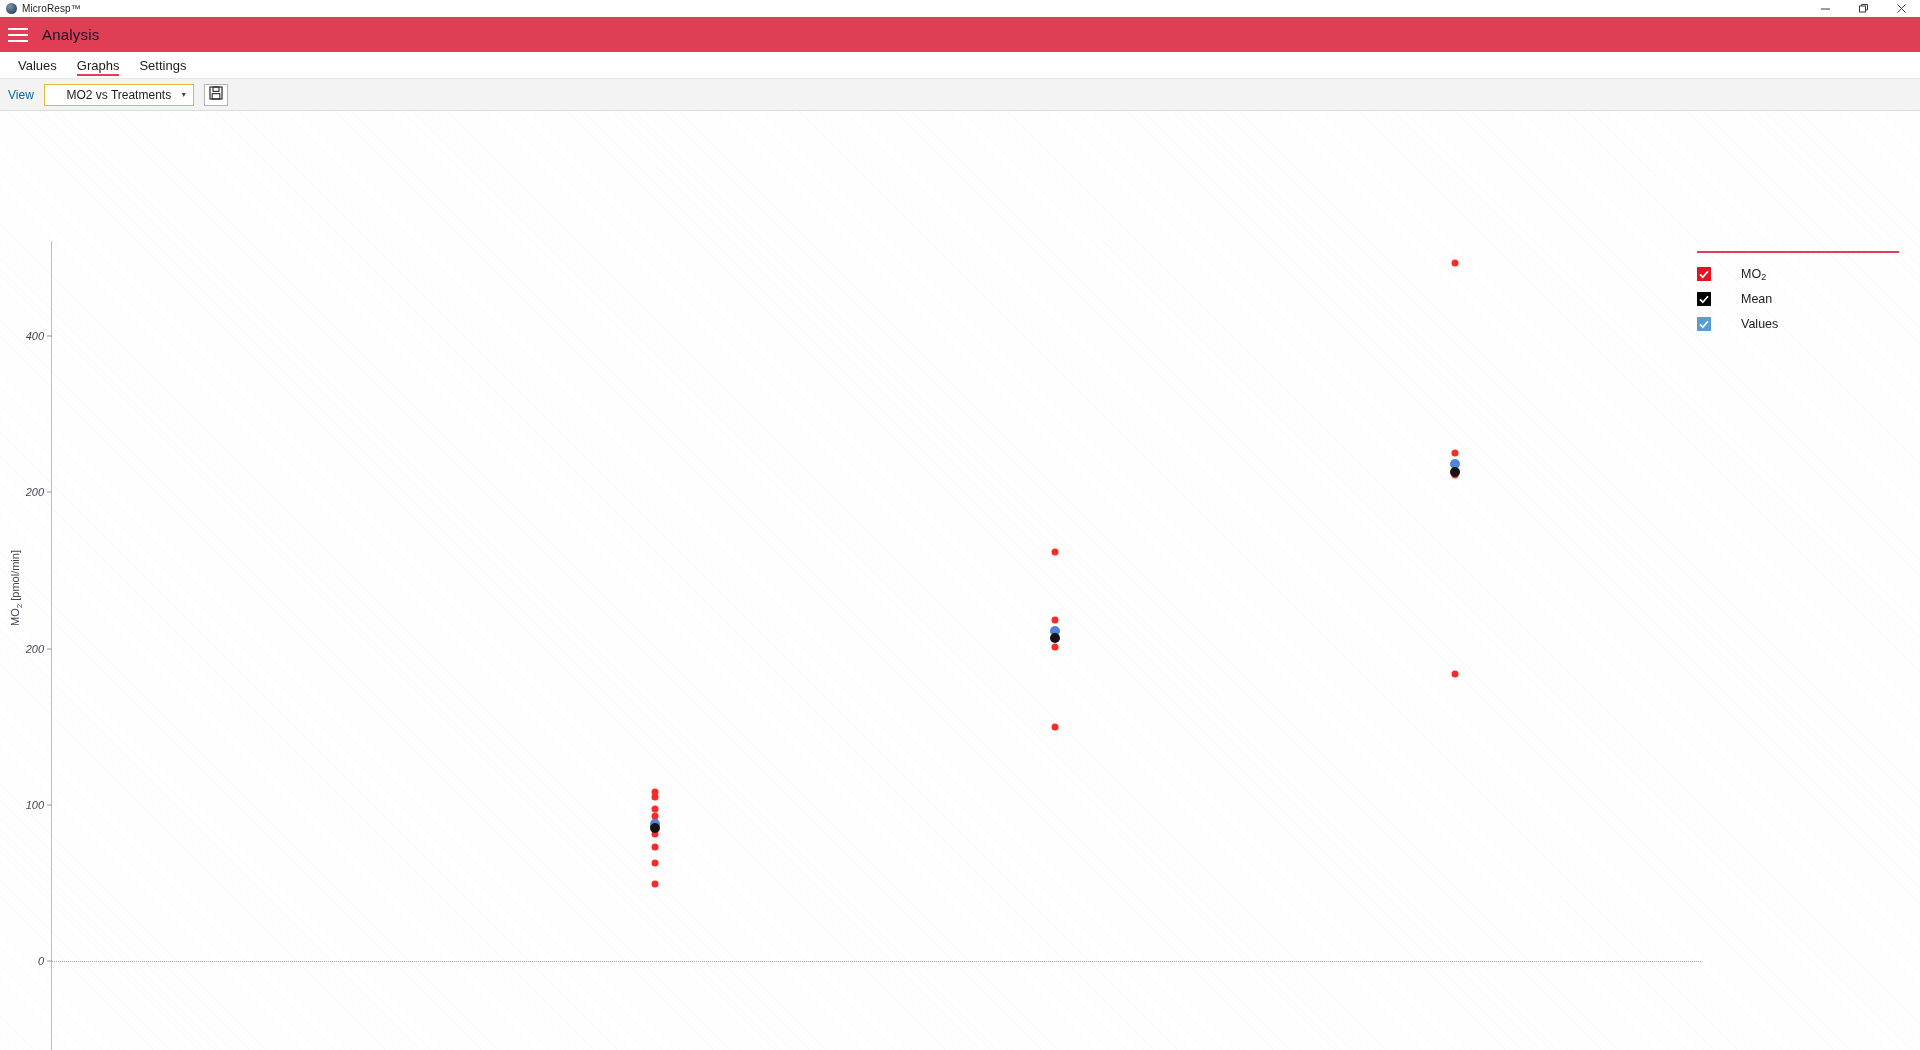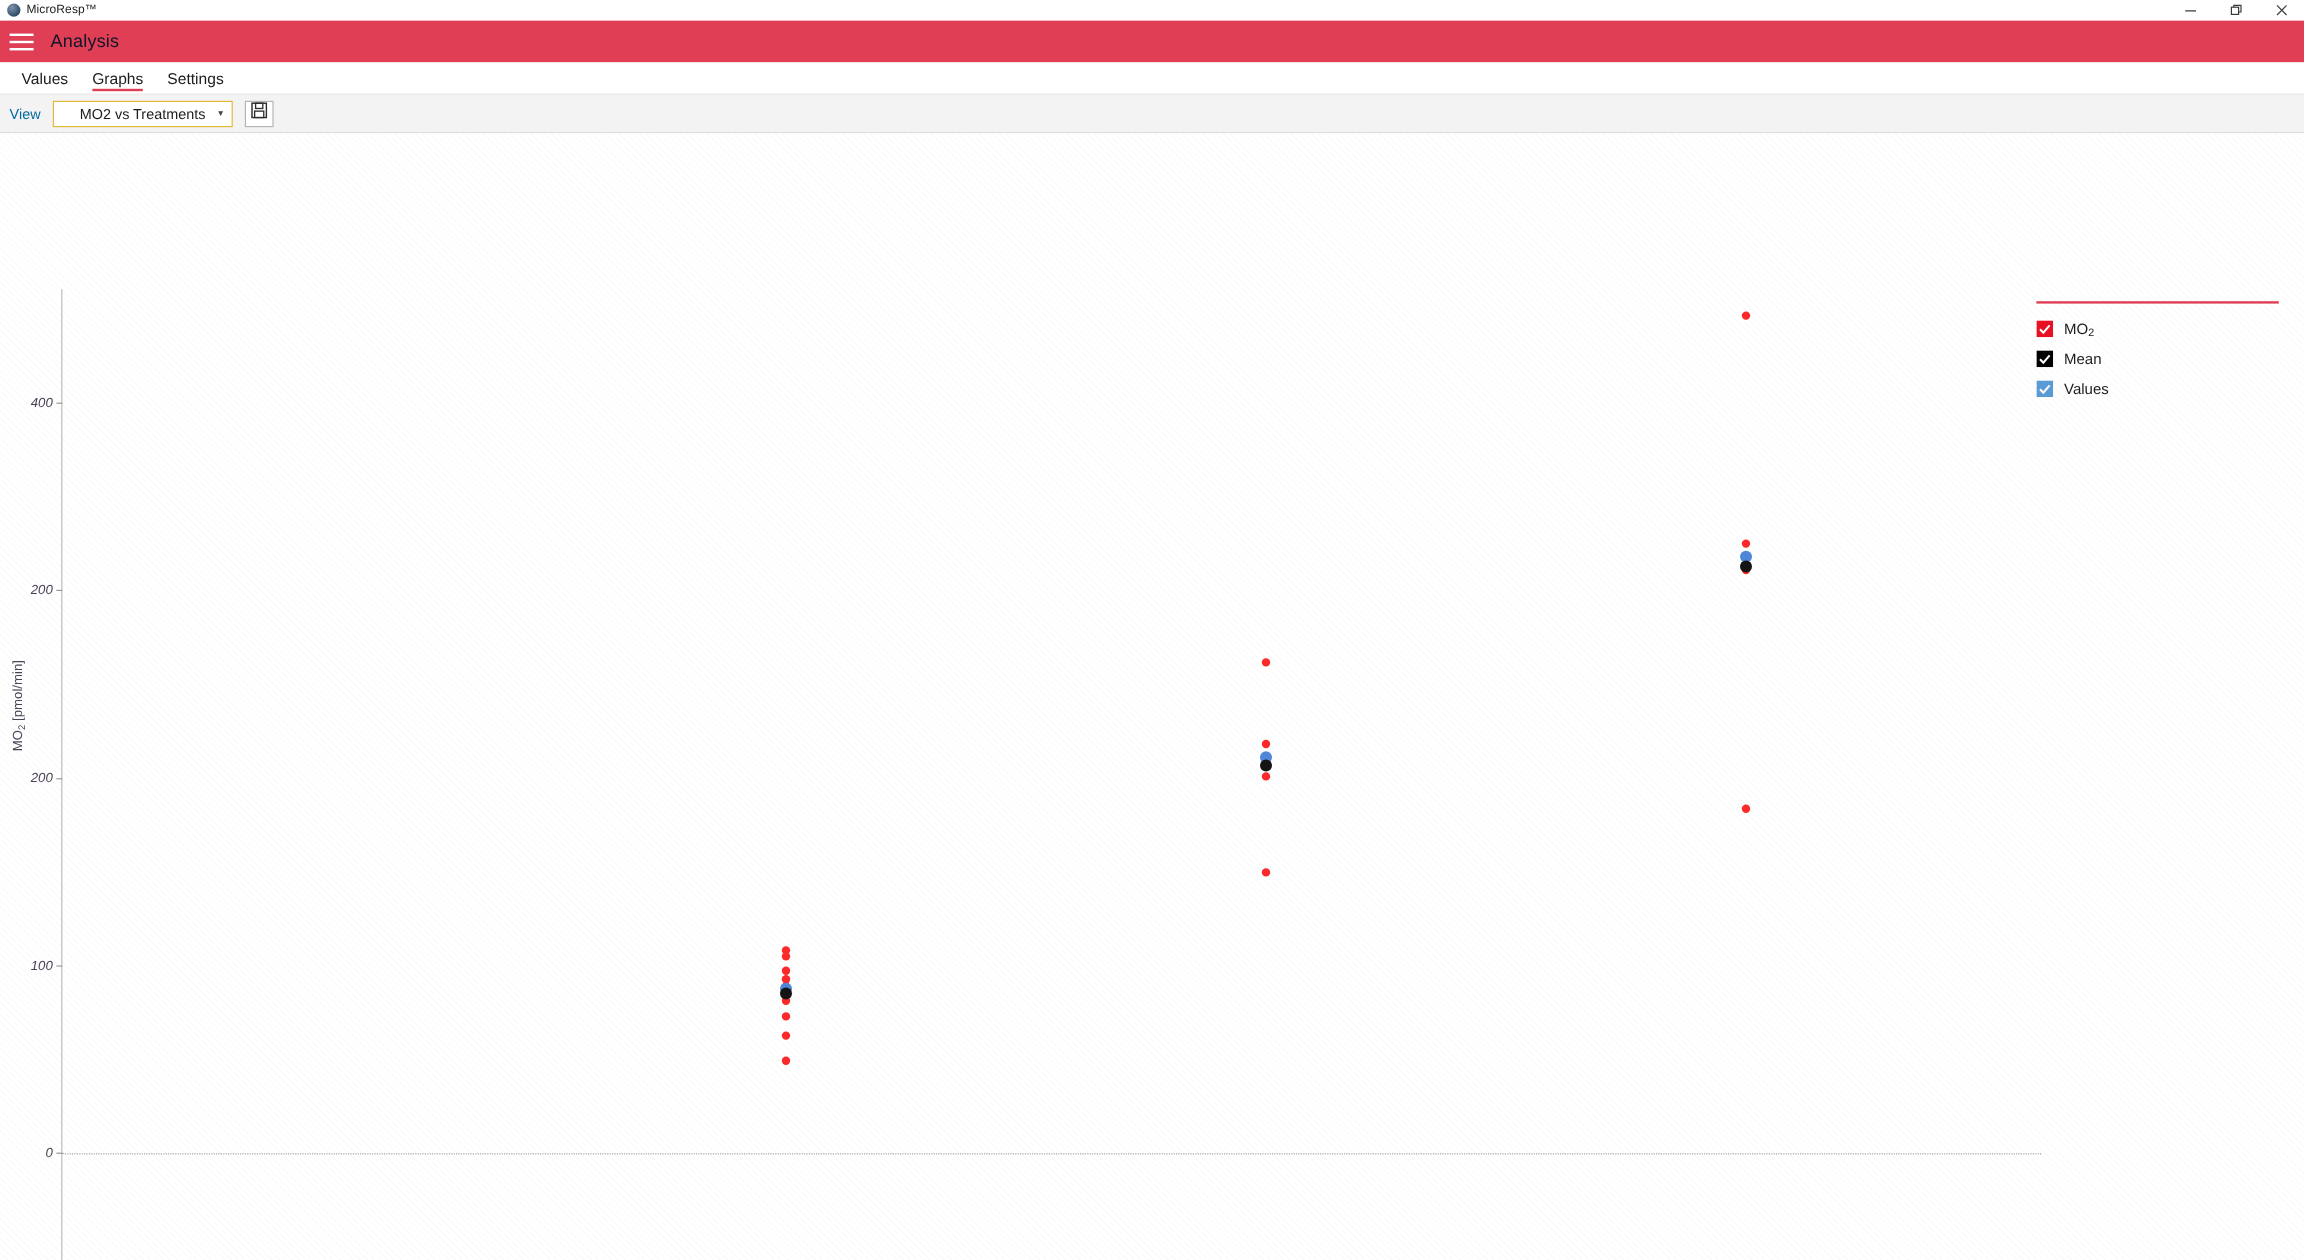--- a/index.html
+++ b/index.html
@@ -183,20 +183,21 @@
   .legend-box {
     width: 14px; height: 14px;
     display: flex; align-items: center; justify-content: center;
     flex: 0 0 auto;
   }
   .legend-box svg { display:block; }
   .legend-text {
     font-size: 12.5px;
     color: #1c1c1c;
     white-space: nowrap;
+    margin-left: 21px;
   }
   .legend-text sub { font-size: 9px; vertical-align: baseline; position: relative; top: 2px;}
 
   .axis-line-y {
     position: absolute;
     left: 51px;
     top: 130px;
     width: 1px;
     height: 858px;
     background: #bdbdbd;

